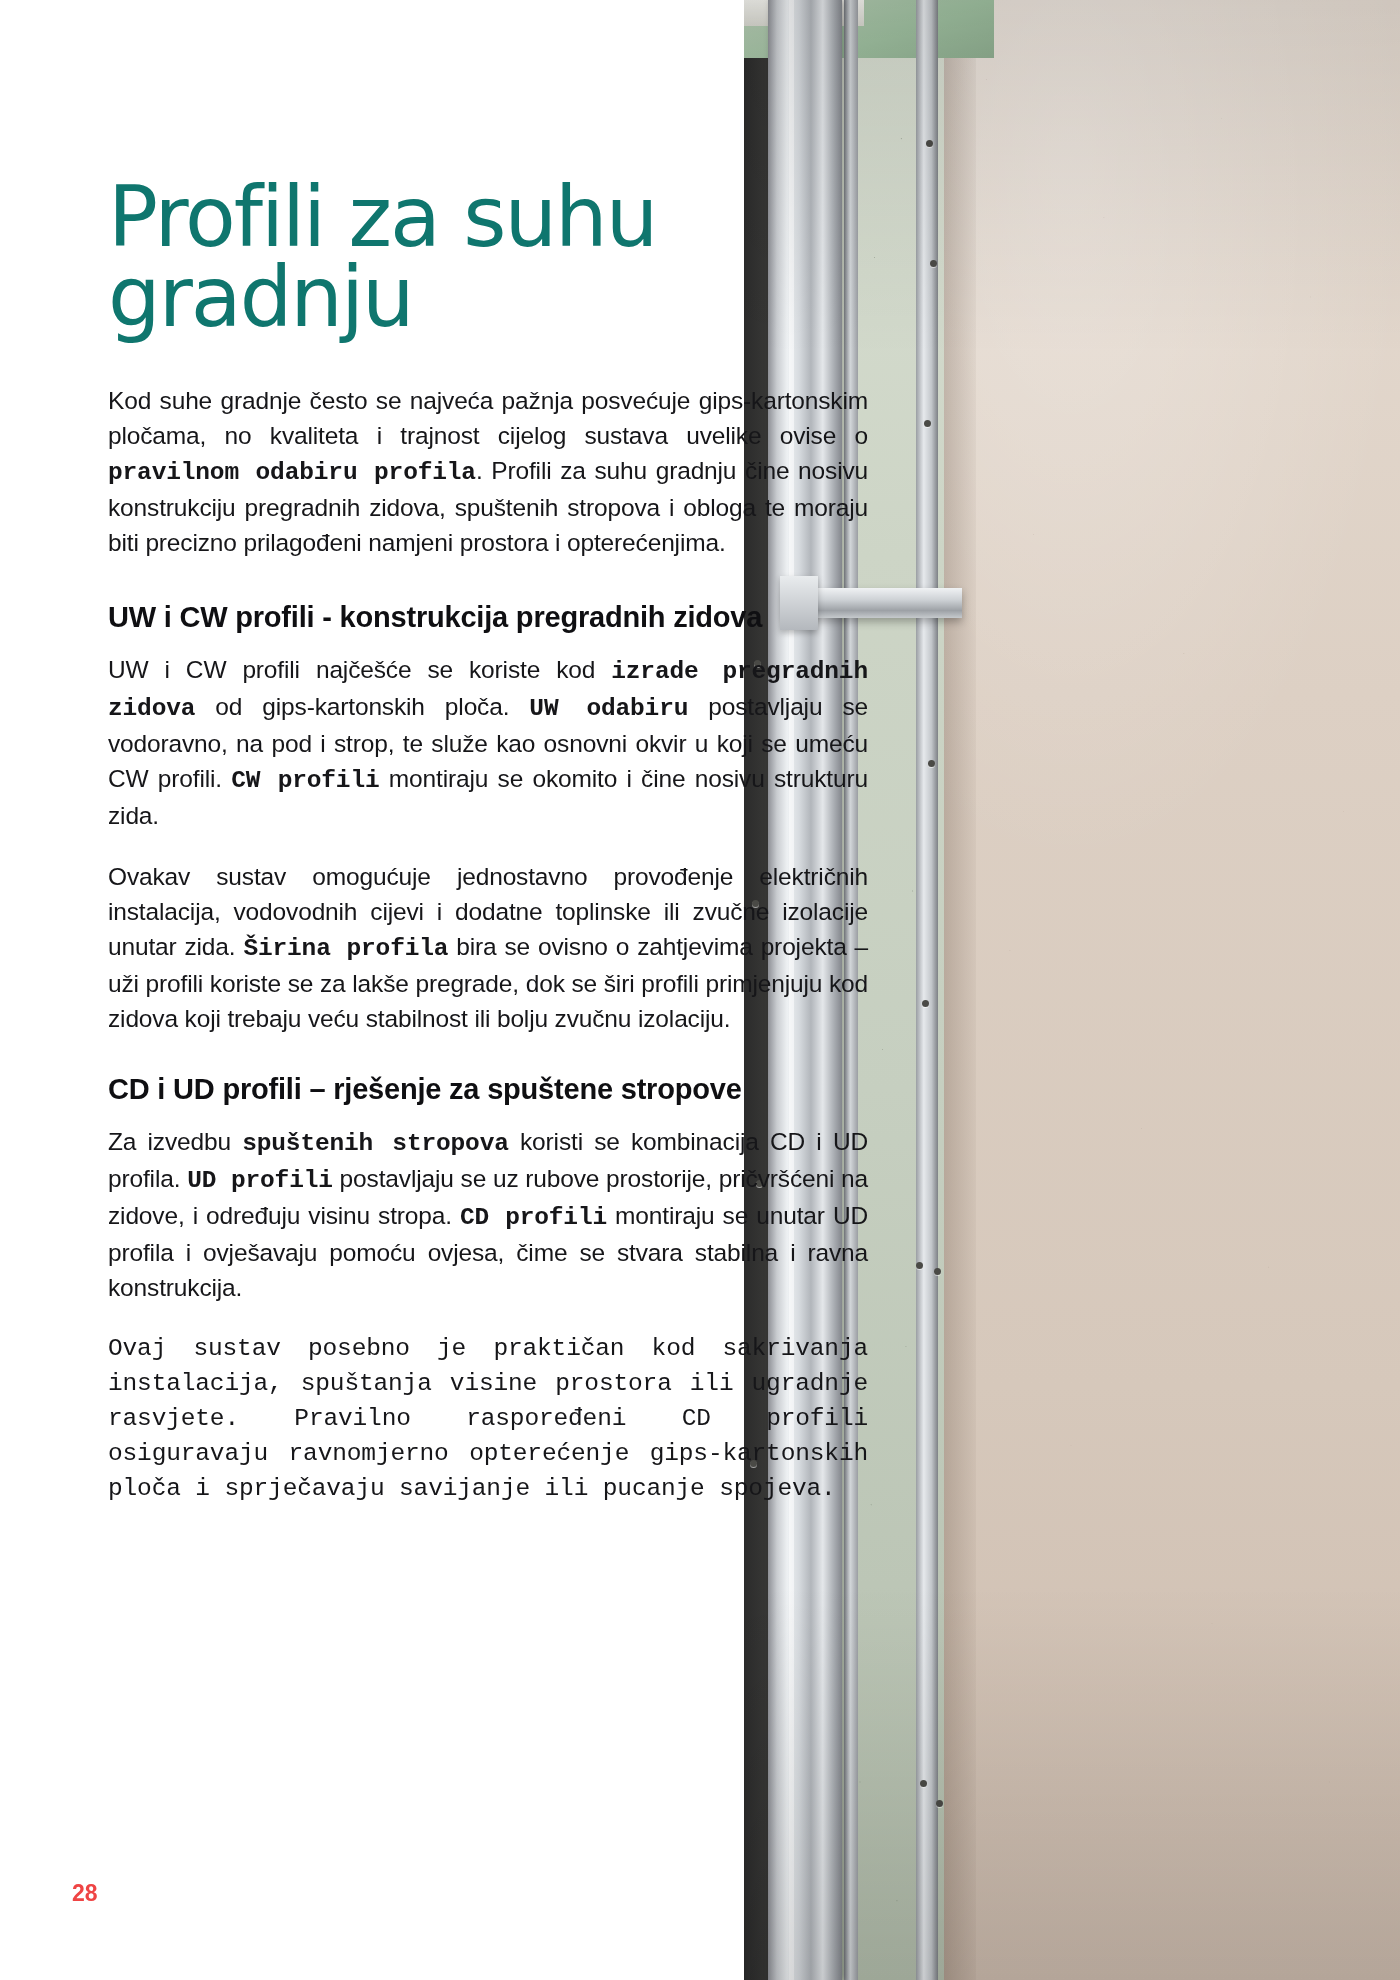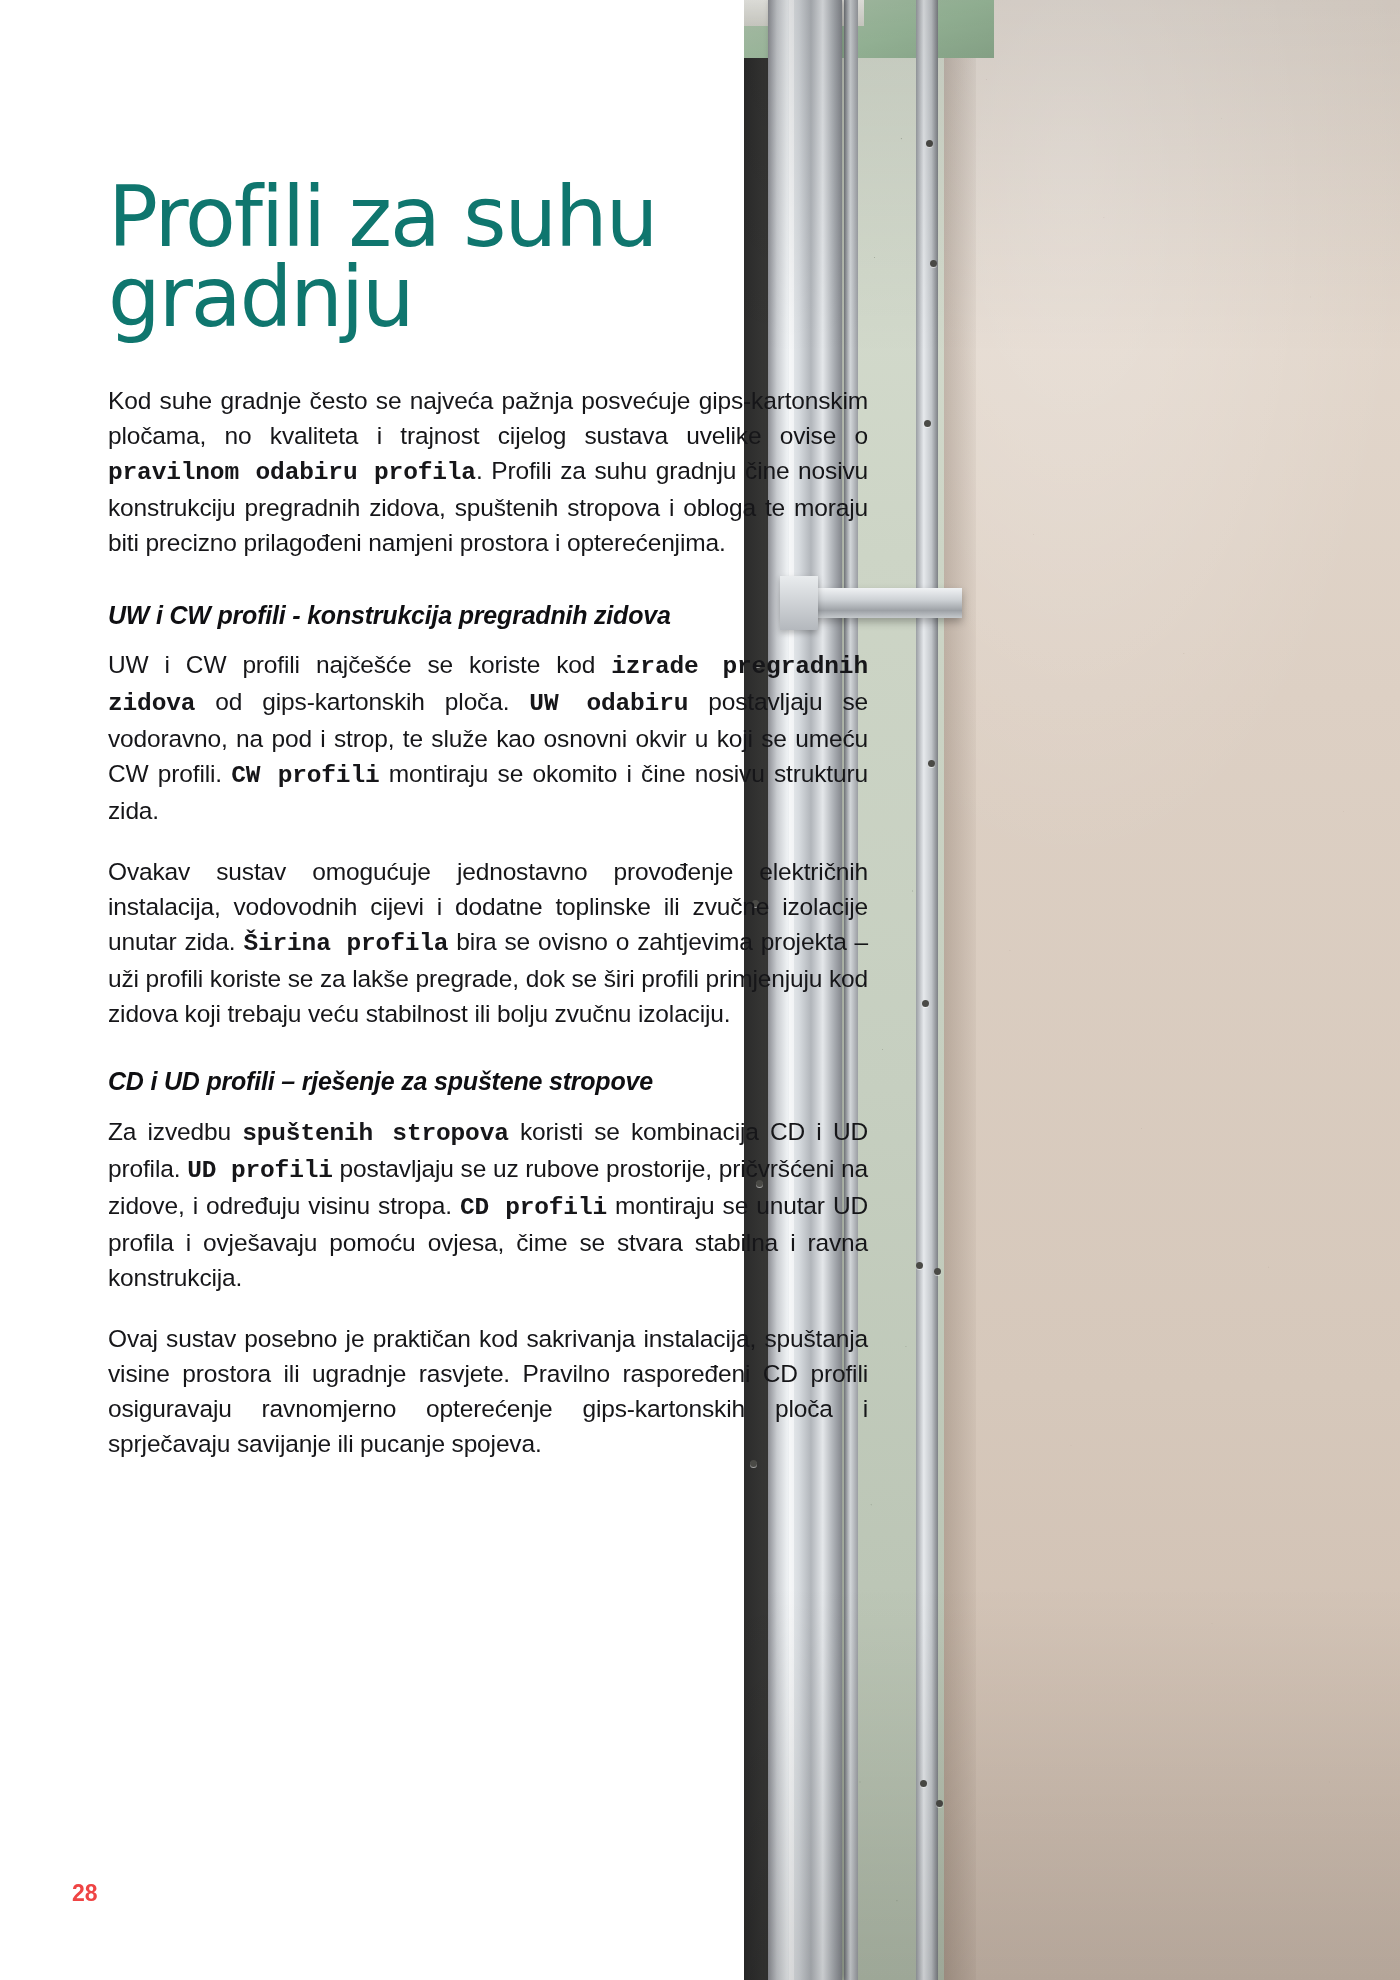--- a/index.html
+++ b/index.html
@@ -51,30 +51,29 @@
 
   p.body {
     font-size: 24.5px;
     line-height: 1.43;
     margin: 0 0 26px 0;
     text-align: justify;
     color: #161619;
     letter-spacing: -0.15px;
   }
 
-  p.body.last { margin-bottom: 30px; }
+  p.body.last { margin-bottom: 30px; font-family: Liberation Mono, monospace; }
 
   h2.subhead {
-    font-size: 25px;
+    font-size: 29px;
     line-height: 1.3;
     font-weight: 700;
     margin: 34px 0 16px 0;
     color: #0f0f12;
     letter-spacing: -0.2px;
-    font-style: italic;
   }
 
   h2.subhead.first { margin-top: 38px; }
 
   .b { font-weight: 700; font-family: Liberation Mono, monospace; }
 
   .page-number {
     position: absolute;
     left: 72px;
     top: 1880px;

